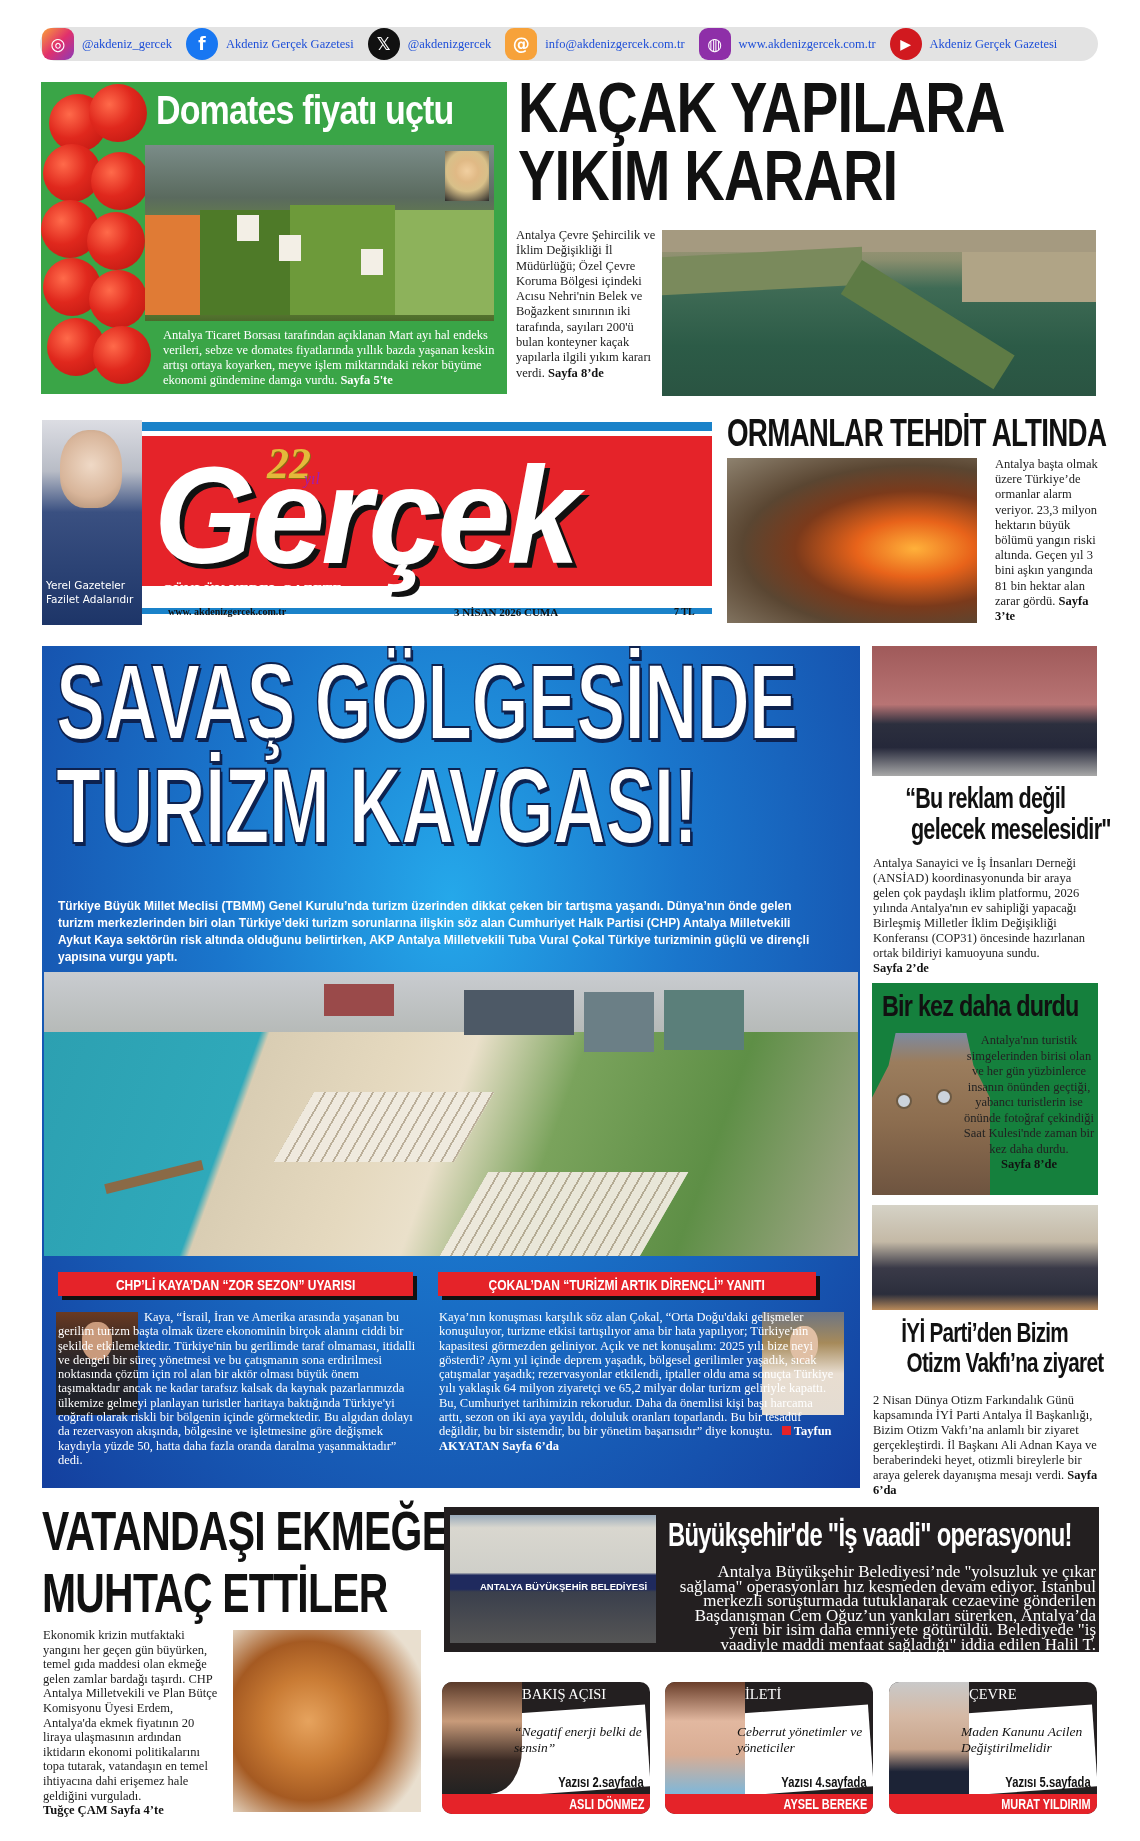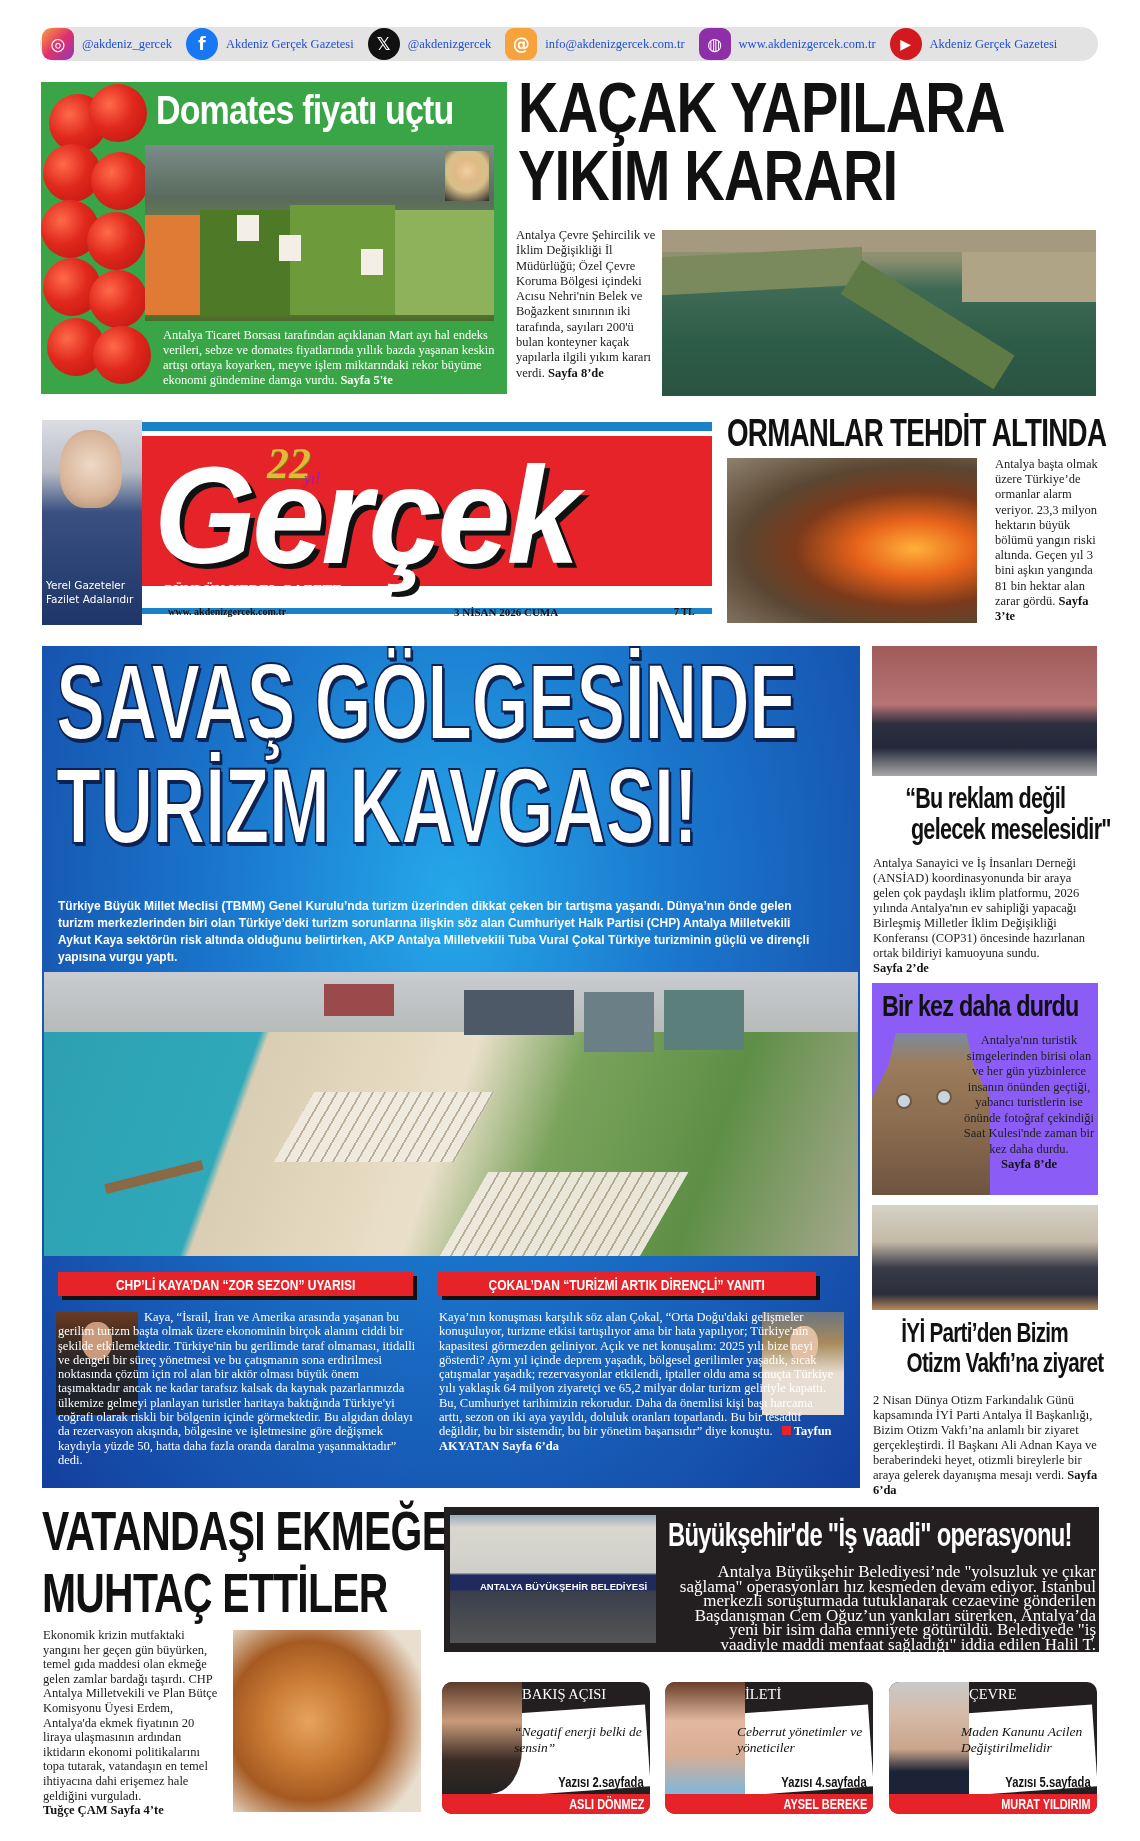--- a/index.html
+++ b/index.html
@@ -76,21 +76,21 @@
   .kaya-photo { left: 14px; top: 50px; width: 82px; height: 103px; background: linear-gradient(180deg, #6a3a22 0%, #3b2b25 30%, #22242c 60%, #1d1f25 100%); }
   .kaya-face { left: 26px; top: 10px; width: 30px; height: 38px; border-radius: 45%; background: #c99a7c; }
   .cokal-photo { left: 720px; top: 50px; width: 82px; height: 103px; background: linear-gradient(180deg, #6d7583 0%, #a68a5a 30%, #e8ddd0 60%, #e4dcd2 100%); }
   .cokal-face { left: 28px; top: 14px; width: 28px; height: 36px; border-radius: 45%; background: #e0bfa4; }
 
   
   .ansiad-photo { left: 872px; top: 646px; width: 225px; height: 130px; background: linear-gradient(180deg, #a05a5a 0%, #b87474 45%, #2c2f3e 60%, #25283a 78%, #a8a8a8 100%); }
   .ansiad-title { left: 872px; top: 782px; width: 226px; text-align: center; font-size: 30px; line-height: 31px; color: #111; }
   .ansiad-title span { display: inline-block; transform: scaleX(0.72); white-space: nowrap; }
   .ansiad-text { left: 873px; top: 856px; width: 226px; font-size: 12.5px; line-height: 15px; }
-  .saat-box { left: 872px; top: 983px; width: 226px; height: 212px; background: #8b5cf6; }
+  .saat-box { left: 872px; top: 983px; width: 226px; height: 212px; background: #15803d; }
   .saat-title { left: 10px; top: 6px; font-size: 30px; color: #111; white-space: nowrap; transform: scaleX(0.78); }
   .saat-tower { left: 0; top: 50px; width: 118px; height: 162px; background: linear-gradient(180deg, #7d8aa0 0%, #9b7d5d 18%, #8c6d4f 55%, #6e5440 100%); clip-path: polygon(20% 0, 80% 0, 86% 20%, 100% 40%, 100% 100%, 0 100%, 0 40%, 14% 20%); }
   .saat-clock { width: 16px; height: 16px; border-radius: 50%; background: #cbd3dc; border: 2px solid #6c5a44; }
   .saat-text { left: 90px; top: 50px; width: 134px; text-align: center; font-size: 12.5px; line-height: 15.5px; }
   .otizm-photo { left: 872px; top: 1205px; width: 226px; height: 105px; background: linear-gradient(180deg, #d5d2c6 0%, #c4b9a6 35%, #3a3a48 60%, #2b2e3c 85%, #b98a5a 100%); }
   .otizm-title { left: 872px; top: 1318px; width: 226px; text-align: center; font-size: 28px; line-height: 30px; color: #111; }
   .otizm-title span { display: inline-block; transform: scaleX(0.74); white-space: nowrap; }
   .otizm-text { left: 873px; top: 1393px; width: 226px; font-size: 12.5px; line-height: 15px; }
 
   

